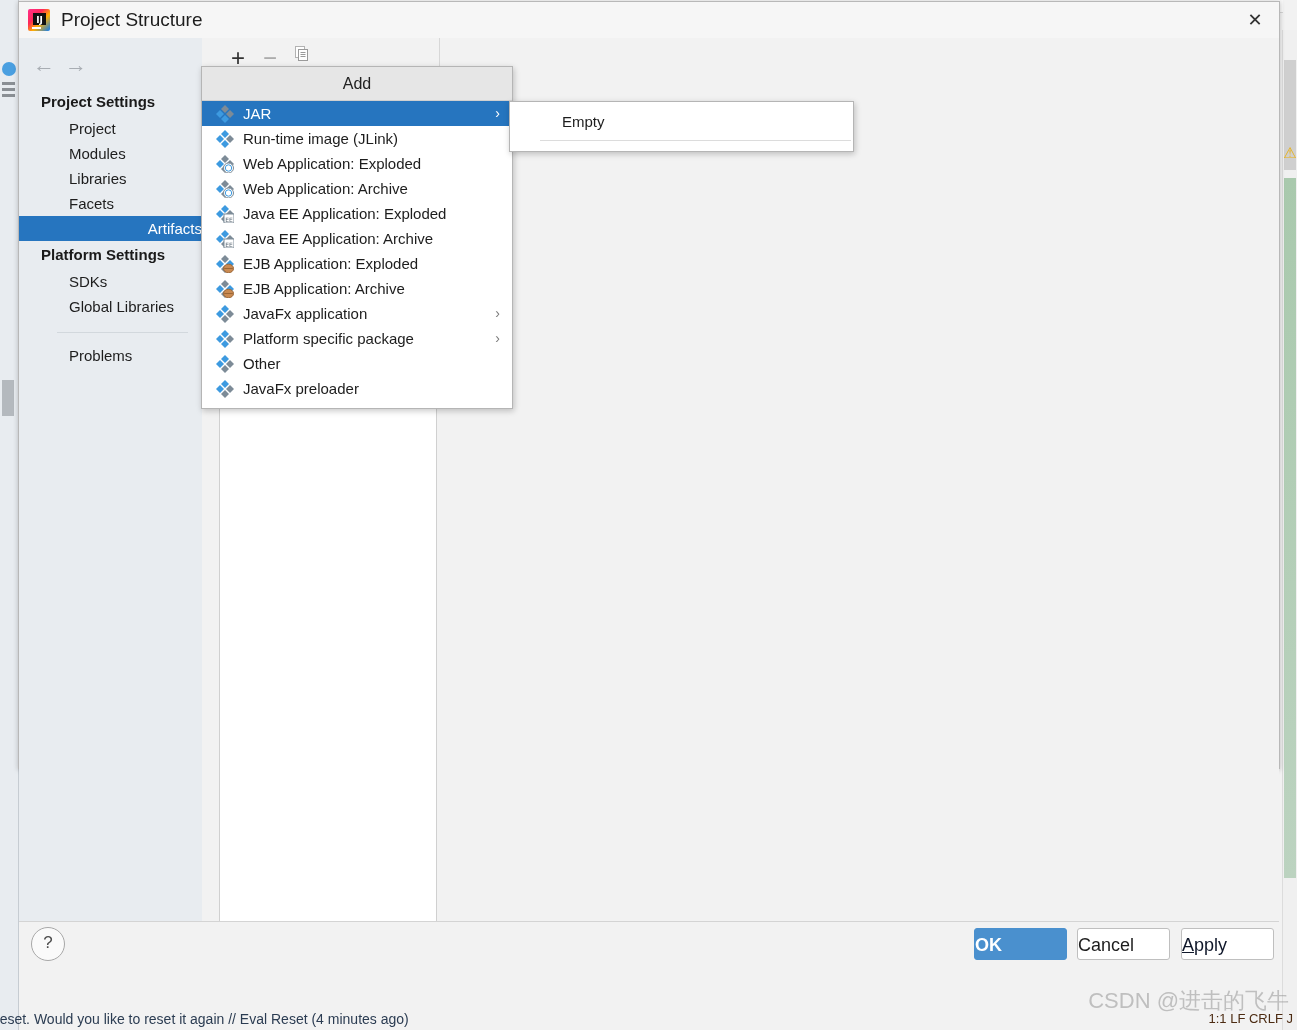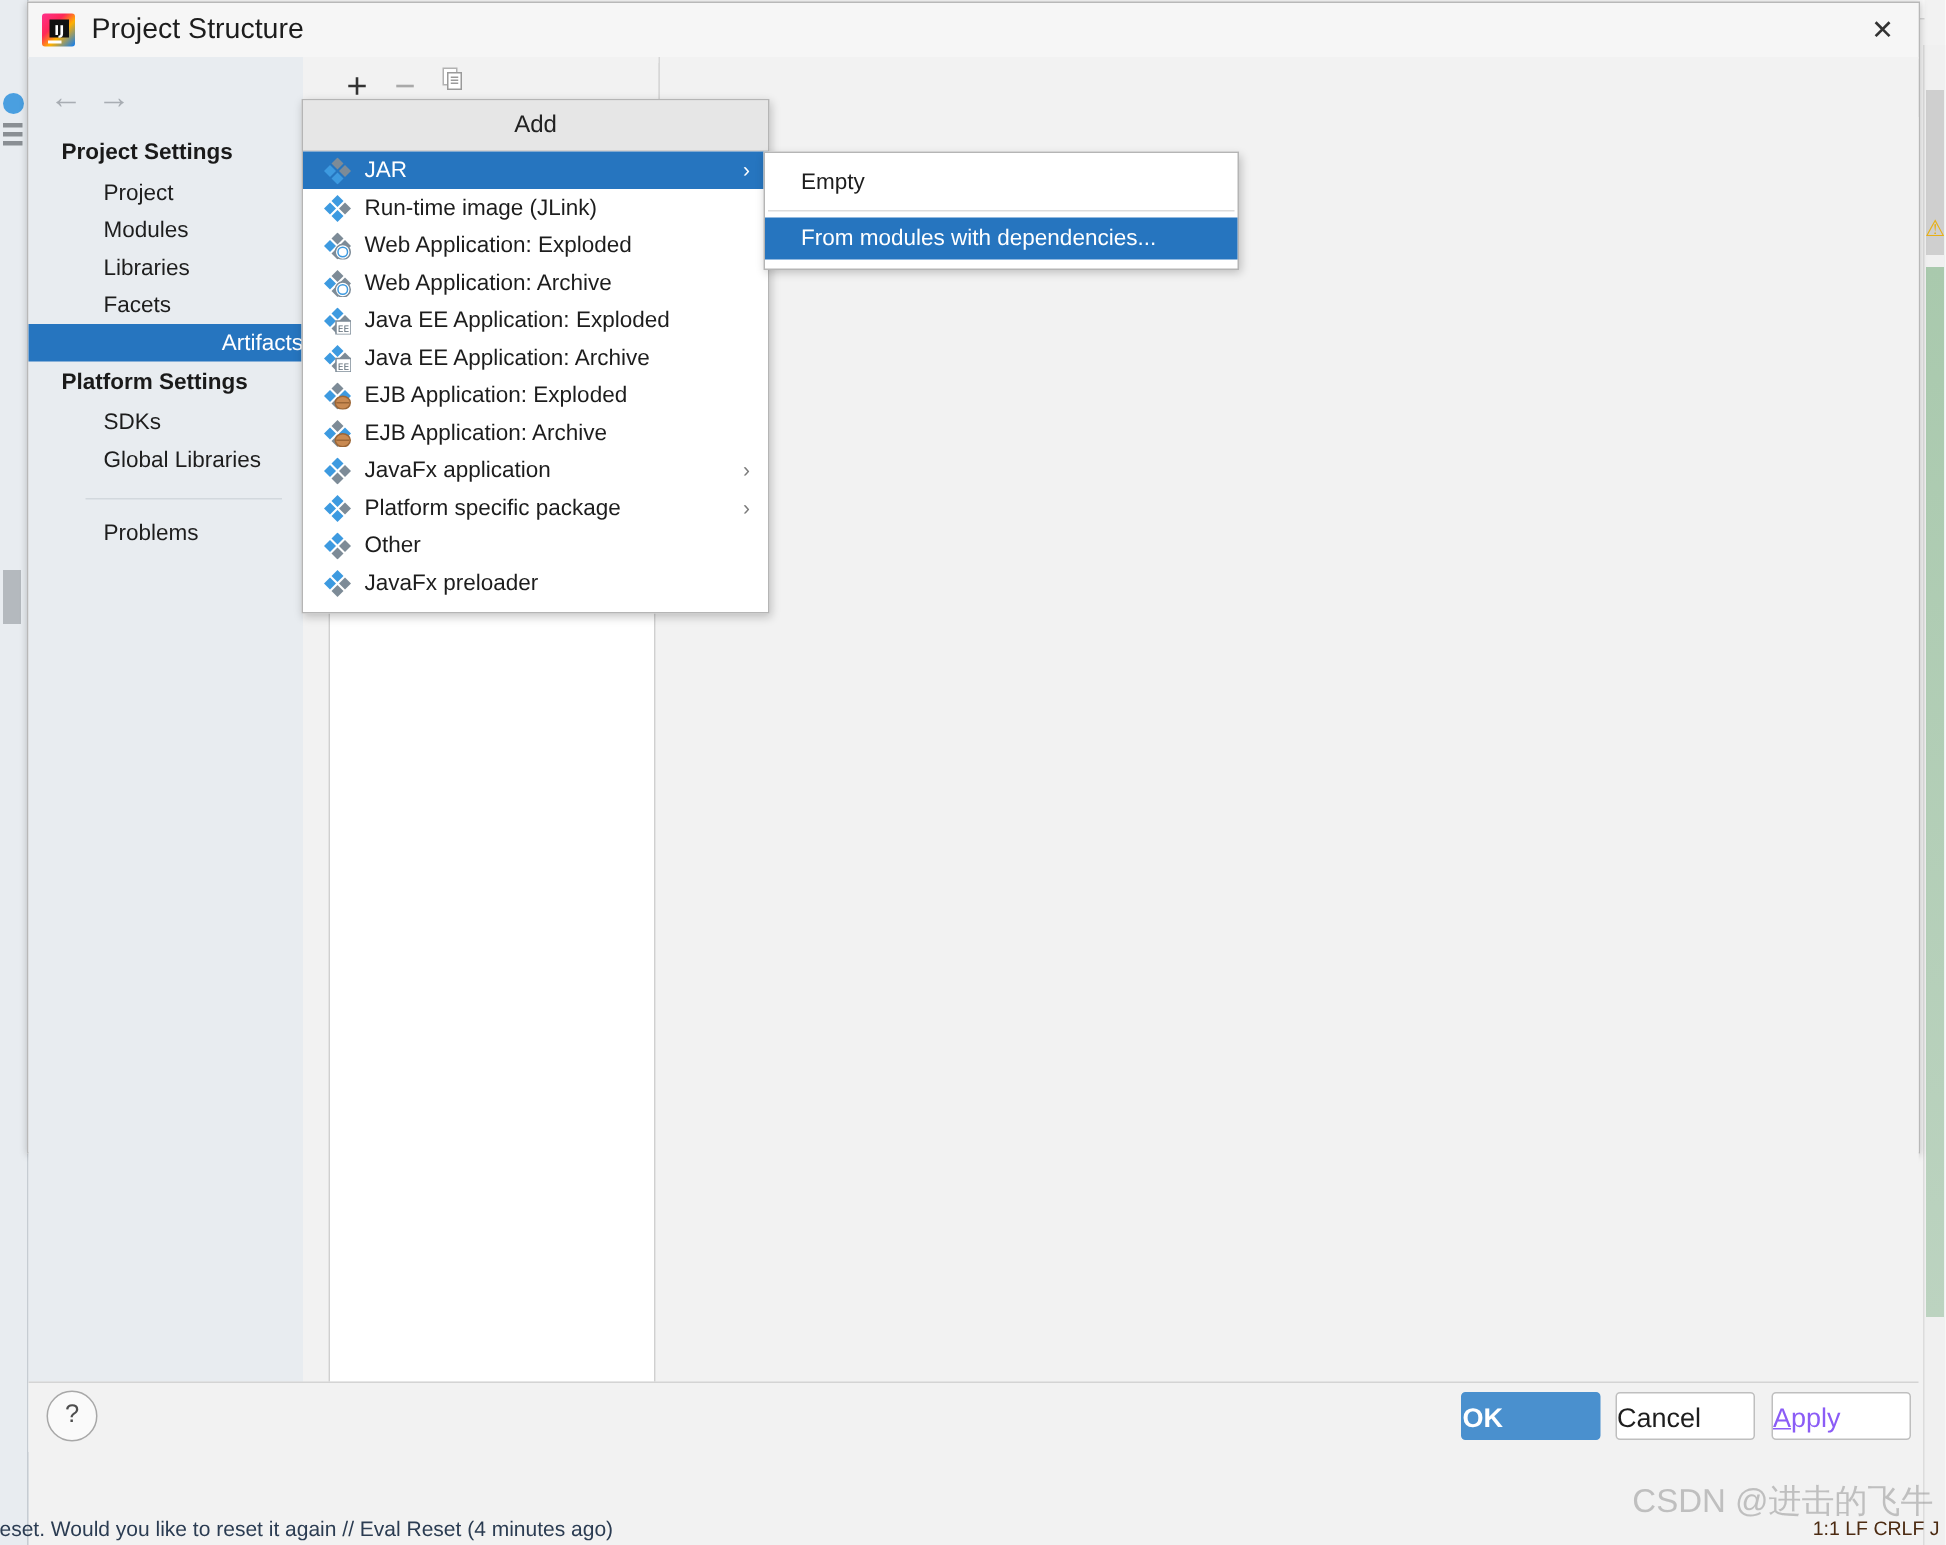--- a/index.html
+++ b/index.html
@@ -300,21 +300,21 @@
     width: 93px;
     background: #ffffff;
     border: 1px solid #bfbfbf;
     color: #1d1d1d;
   }
   .btn-apply {
     right: 5px;
     width: 93px;
     background: #ffffff;
     border: 1px solid #bfbfbf;
-    color: #8b5cf6;
+    color: #0f172a;
   }
   .btn-apply .mn { text-decoration: underline; }
 
   
   #add-menu {
     position: absolute;
     left: 201px; top: 66px;
     width: 310px;
     background: #ffffff;
     border: 1px solid #b5b5b5;
@@ -361,20 +361,21 @@
 
   
   #sub-menu {
     position: absolute;
     left: 509px; top: 101px;
     width: 315px;
     background: #ffffff;
     border: 1px solid #b5b5b5;
     box-shadow: 1px 2px 6px rgba(0,0,0,.22);
     z-index: 50;
+    padding-left: 28px;
   }
   .sub-item {
     height: 28px;
     line-height: 28px;
     padding-left: 24px;
     font-size: 15px;
     color: #1d1d1d;
     white-space: nowrap;
     cursor: default;
   }
@@ -642,17 +643,16 @@
     </div>
 
     <div class="menu-pad"></div>
   </div>
 </div>
 
 <div id="sub-menu">
   <div class="sub-pad"></div>
   <div class="sub-item">Empty</div>
   <div class="sub-sep"></div>
-  <div class="sub-item selected">From modules with dependencies...</div>
   <div class="sub-pad"></div>
 </div>
 
 <div id="watermark">CSDN @进击的飞牛</div>
 
 </body></html>

